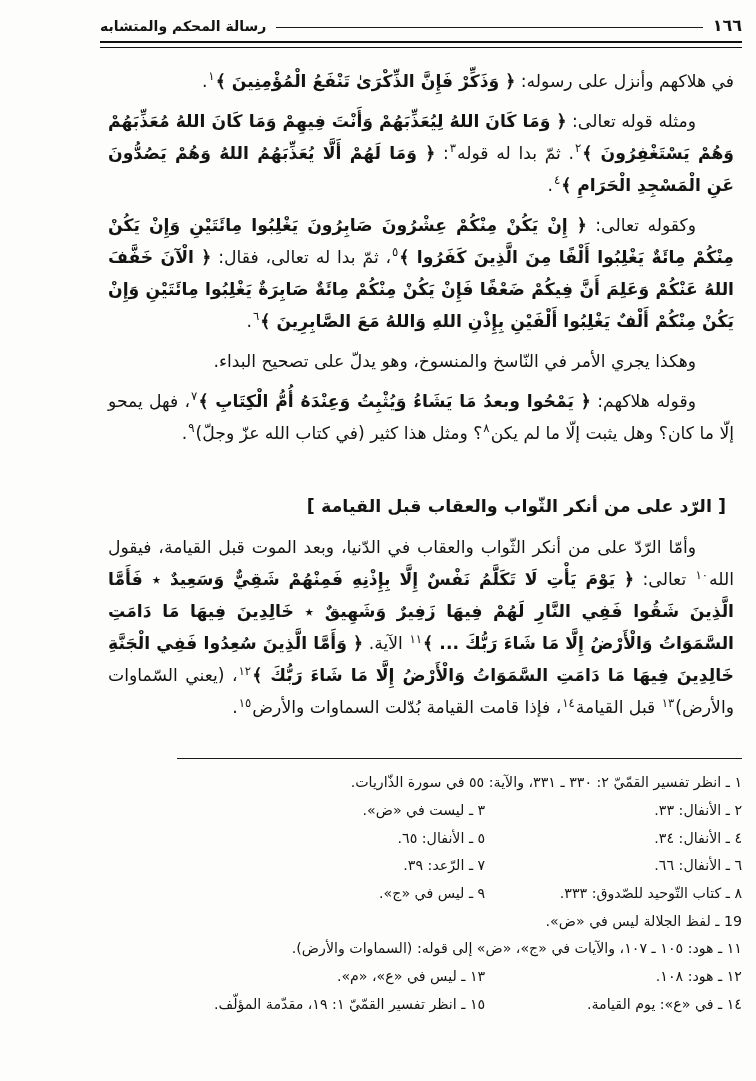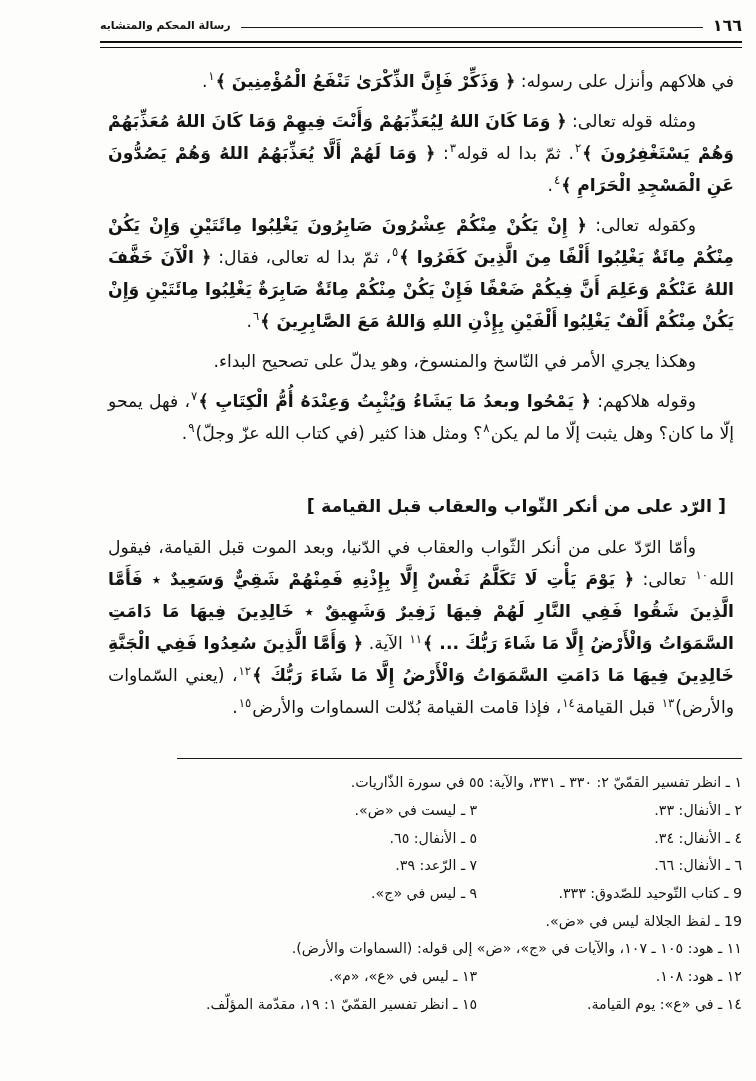--- a/index.html
+++ b/index.html
@@ -8,36 +8,36 @@
     margin:0 auto;background:#fdfdfb;color:#141414;
     font-family:"DejaVu Sans",sans-serif;
     direction:rtl;
     padding:16px 14px 10px 100px;
     overflow:hidden;
   }
   
   .hdr{display:flex;align-items:center;font-size:15px;font-weight:bold;margin-bottom:6px;}
   .hdr .num{font-size:16px;letter-spacing:1px;}
   .hdr .rule{flex:1;border-top:1.6px solid #1a1a1a;margin:4px 10px 0 10px;}
-  .hdr .title{font-size:11px;}
+  .hdr .title{font-size:14px;}
   .dbl-rule{height:4px;border-top:2.4px solid #111;border-bottom:1.2px solid #111;margin-bottom:18px;}
   
   main{font-size:17.2px;line-height:1.86;text-align:justify;}
   .para{margin:8px;text-indent:38px;}
   .para.no-indent{text-indent:0;}
   .quran{font-weight:bold;}
   sup.fn-ref{font-size:0.68em;line-height:0;margin:0 1px;}
   h2.sec{
     font-size:17.5px;font-weight:bold;margin:40px 16px 10px 0;
     text-align:right;
   }
   
   footer{margin-top:34px;font-size:14.2px;line-height:1.95;}
   .fn-sep{width:88%;border-top:1.2px solid #1a1a1a;margin-bottom:10px;}
-  .fn-grid{display:grid;grid-template-columns:40% 60%;column-gap:8px;}
+  .fn-grid{display:grid;grid-template-columns:40% 60%;column-gap:0;}
   .fn-grid .fn{white-space:nowrap;overflow:visible;}
   .fn-grid .full{grid-column:1 / -1;white-space:normal;}
 </style>
 </head>
 <body>
 
 <div class="page">
 
   <header class="hdr">
     <span class="num">١٦٦</span>
@@ -62,21 +62,21 @@
   <footer>
     <div class="fn-sep"></div>
     <div class="fn-grid">
       <div class="fn full">١ ـ انظر تفسير القمّيّ ٢: ٣٣٠ ـ ٣٣١، والآية: ٥٥ في سورة الذّاريات.</div>
       <div class="fn">٢ ـ الأنفال: ٣٣.</div>
       <div class="fn">٣ ـ ليست في «ض».</div>
       <div class="fn">٤ ـ الأنفال: ٣٤.</div>
       <div class="fn">٥ ـ الأنفال: ٦٥.</div>
       <div class="fn">٦ ـ الأنفال: ٦٦.</div>
       <div class="fn">٧ ـ الرّعد: ٣٩.</div>
-      <div class="fn">9 ـ كتاب التّوحيد للصّدوق: ٣٣٣.</div>
+      <div class="fn">٨ ـ كتاب التّوحيد للصّدوق: ٣٣٣.</div>
       <div class="fn">٩ ـ ليس في «ج».</div>
       <div class="fn full">19 ـ لفظ الجلالة ليس في «ض».</div>
       <div class="fn full">١١ ـ هود: ١٠٥ ـ ١٠٧، والآيات في «ج»، «ض» إلى قوله: (السماوات والأرض).</div>
       <div class="fn">١٢ ـ هود: ١٠٨.</div>
       <div class="fn">١٣ ـ ليس في «ع»، «م».</div>
       <div class="fn">١٤ ـ في «ع»: يوم القيامة.</div>
       <div class="fn">١٥ ـ انظر تفسير القمّيّ ١: ١٩، مقدّمة المؤلّف.</div>
     </div>
   </footer>
 

